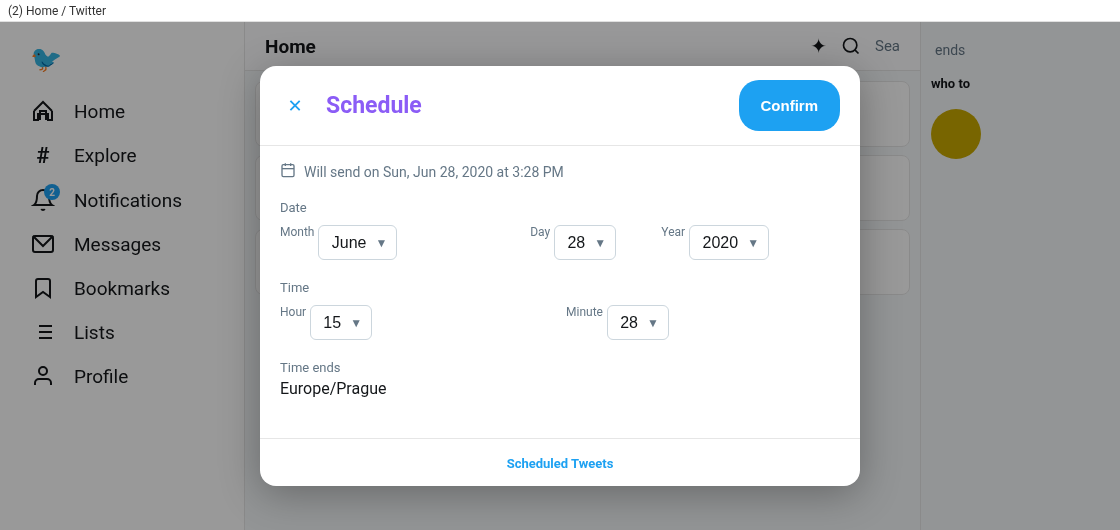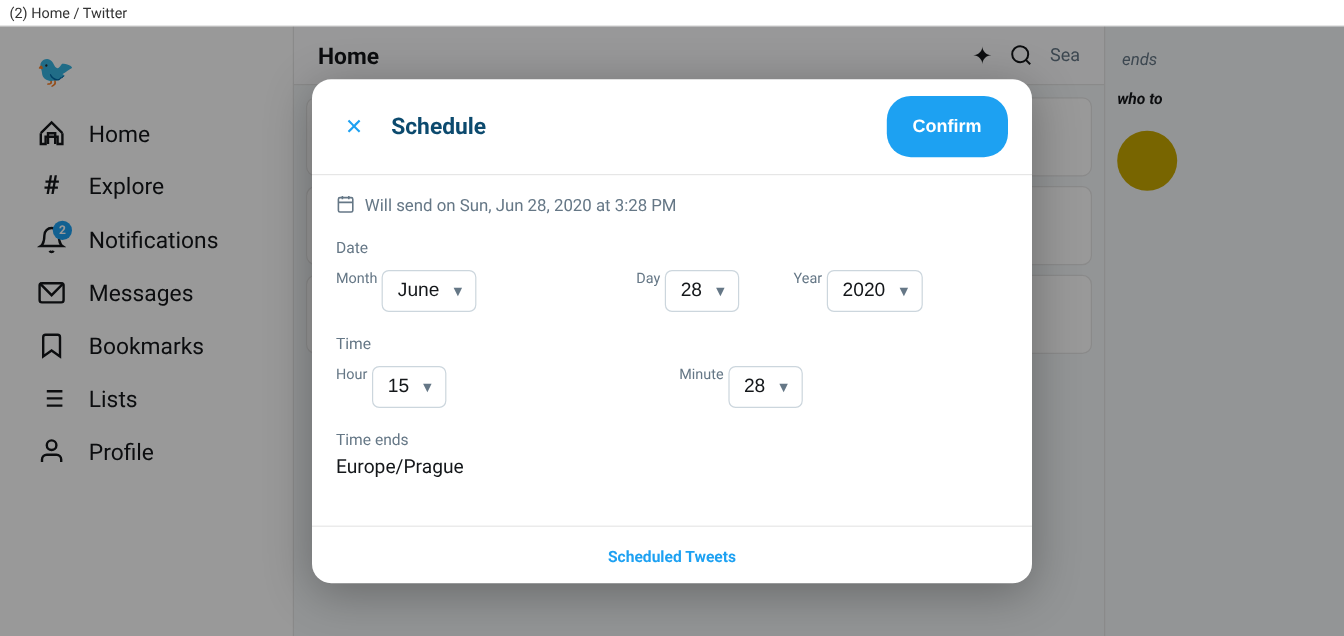--- a/index.html
+++ b/index.html
@@ -162,21 +162,20 @@
     .avatar.dark { background: #333; }
     .avatar.gray { background: #888; }
 
     
     .right-sidebar {
       width: 200px;
       background: #f5f8fa;
       border-left: 1px solid #e6e6e6;
       padding: 10px;
       flex-shrink: 0;
-      font-style: italic;
     }
 
     
     .overlay {
       position: absolute;
       top: 0; left: 0; right: 0; bottom: 0;
       background: rgba(0,0,0,0.4);
       z-index: 10;
     }
 
@@ -213,23 +212,23 @@
       font-size: 20px;
       cursor: pointer;
       display: flex;
       align-items: center;
       justify-content: center;
       width: 30px;
       height: 30px;
     }
 
     .modal-title {
-      font-size: 19px;
+      font-size: 23px;
       font-weight: 700;
-      color: #0c4a6e;
+      color: #8b5cf6;
     }
 
     .confirm-btn {
       background: #1da1f2;
       color: #fff;
       border: none;
       border-radius: 20px;
       padding: 17px 22px;
       font-size: 15px;
       font-weight: 700;
@@ -289,20 +288,21 @@
       padding: 8px 30px 8px 12px;
       font-size: 16px;
       color: #14171a;
       background: #fff;
       appearance: none;
       -webkit-appearance: none;
       cursor: pointer;
       position: relative;
       width: 100%;
       background-image: none;
+      text-align: right;
     }
 
     .dropdown-wrapper {
       position: relative;
     }
 
     .dropdown-arrow {
       position: absolute;
       right: 10px;
       top: 50%;

